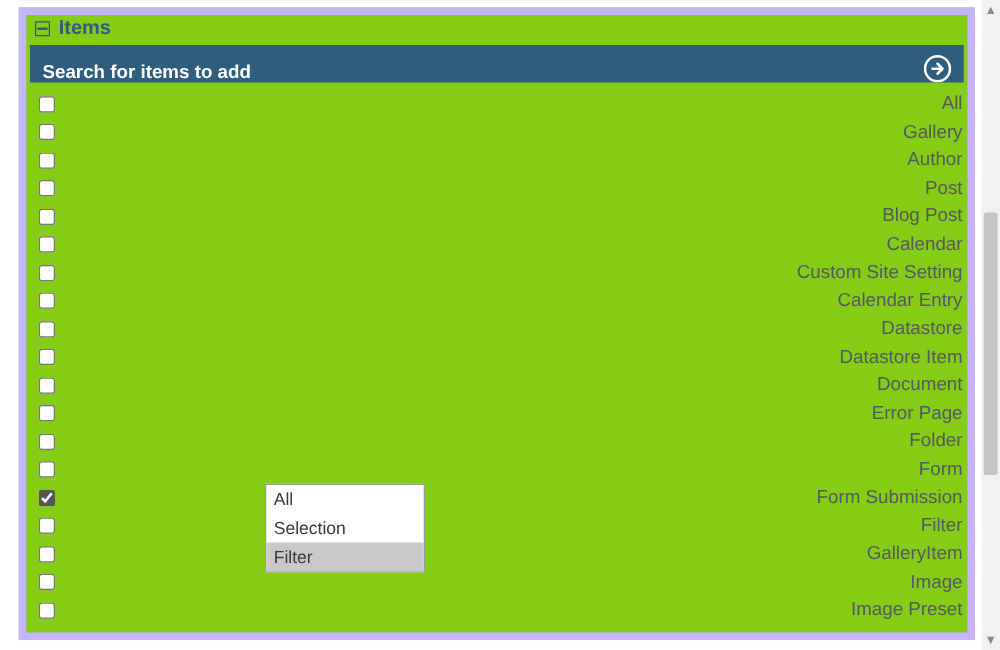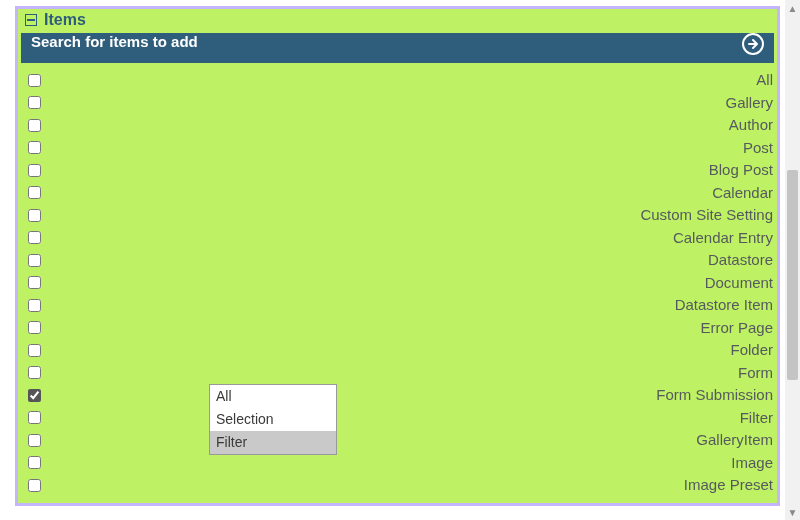--- a/index.html
+++ b/index.html
@@ -11,22 +11,22 @@
     overflow: hidden;
   }
   .viewport {
     position: relative;
     width: 800px; height: 520px;
     background: #fff;
   }
   .panel {
     position: absolute;
     left: 15px; right: 20px; top: 6px;
-    border: 3px solid #c4b5fd;
-    background: #bef264;
+    border: 6px solid #c4b5fd;
+    background: #84cc16;
   }
   .panel-header {
     display: flex;
     align-items: center;
     padding: 2px 6px 4px 6px;
     color: #2f5d7c;
   }
   .collapse-btn {
     width: 14px; height: 14px;
     display: inline-flex;
@@ -39,21 +39,21 @@
     font-weight: bold;
     font-size: 16px;
     color: #2f5d7c;
   }
   .search-bar {
     background: #2f5d7c;
     color: #fff;
     height: 30px;
     margin: 0 3px;
     display: flex;
-    align-items: flex-start;
+    align-items: flex-end;
     padding: 0 10px 0 10px;
     font-size: 15px;
     font-weight: bold;
   }
   .search-bar .placeholder {
     flex: 1;
   }
   .go-btn {
     width: 22px; height: 22px;
     display: inline-flex; align-items:center; justify-content:center;
@@ -177,25 +177,25 @@
         <div class="item-row">
           <input type="checkbox" style="">
           <span class="label">Calendar Entry</span>
         </div>
         <div class="item-row">
           <input type="checkbox" style="">
           <span class="label">Datastore</span>
         </div>
         <div class="item-row">
           <input type="checkbox" style="">
+          <span class="label">Datastore Item</span>
+        </div>
+        <div class="item-row">
+          <input type="checkbox" style="">
           <span class="label">Document</span>
-        </div>
-        <div class="item-row">
-          <input type="checkbox" style="">
-          <span class="label">Datastore Item</span>
         </div>
         <div class="item-row">
           <input type="checkbox" style="">
           <span class="label">Error Page</span>
         </div>
         <div class="item-row">
           <input type="checkbox" style="">
           <span class="label">Folder</span>
         </div>
         <div class="item-row">

